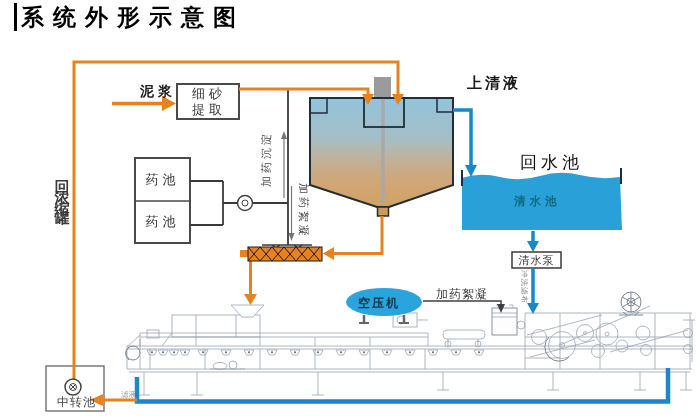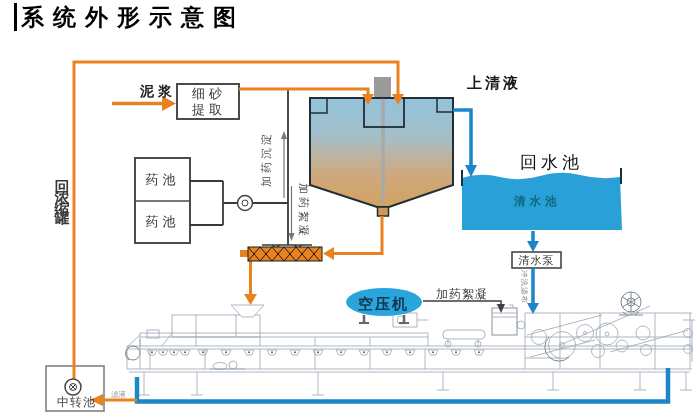--- a/index.html
+++ b/index.html
@@ -14,25 +14,25 @@
   .chem2{left:135px;top:201px;width:55px;height:42px;display:flex;align-items:center;justify-content:center;font-size:13px;color:#333;letter-spacing:4px;}
   .dos1{left:236px;top:151px;width:62px;height:16px;font-size:11px;color:#4a4a4a;letter-spacing:3px;transform:rotate(-90deg);text-align:center;}
   .dos2{left:272px;top:203px;width:62px;height:16px;font-size:11px;color:#4a4a4a;letter-spacing:3px;transform:rotate(90deg);text-align:center;}
   .thickener{left:352px;top:139px;font-size:17px;font-weight:bold;color:#31434f;letter-spacing:7px;}
   .supernatant{left:438px;top:74px;font-size:15px;font-weight:bold;color:#1a1a1a;letter-spacing:3px;margin-left:29px;}
   .pool-t{left:520px;top:151px;font-size:17px;font-weight:normal;color:#111;letter-spacing:4px;}
   .clearpool{left:514px;top:182px;font-size:11.5px;font-weight:bold;color:#0c6a7a;letter-spacing:4px;margin-top:12px;}
   .pump-t{left:512px;top:252px;width:49px;height:16px;display:flex;align-items:center;justify-content:center;font-size:11px;color:#333;letter-spacing:1px;}
   .flush{left:502px;top:282px;width:44px;height:10px;font-size:7.5px;color:#8a8a8a;letter-spacing:1px;transform:rotate(90deg);text-align:center;}
   .mixer-t{left:252px;top:262px;font-size:14px;font-weight:bold;color:#2a2a2a;letter-spacing:6px;}
-  .comp-t{left:358px;top:295px;font-size:15px;font-weight:bold;color:#14364e;letter-spacing:2px;}
+  .comp-t{left:358px;top:295px;font-size:12px;font-weight:bold;color:#14364e;letter-spacing:2px;}
   .air-t{left:436px;top:286px;font-size:12px;color:#3c3c3c;letter-spacing:1px;}
   .return-t{left:52px;top:168px;font-size:15px;font-weight:bold;color:#3a3a3a;writing-mode:vertical-rl;text-orientation:upright;letter-spacing:10px;}
   .transfer-t{left:57px;top:394px;font-size:12px;color:#444;letter-spacing:1px;}
-  .filtrate-t{left:111px;top:390px;font-size:7.5px;color:#999;}
+  .filtrate-t{left:121px;top:390px;font-size:7.5px;color:#999;}
   .o-line{stroke:var(--orange);stroke-width:3;fill:none;}
   .o-fill{fill:var(--orange);}
   .k-line{stroke:#3a3a3a;stroke-width:1.8;fill:none;}
   .b-line{stroke:var(--pipe);stroke-width:3.5;fill:none;}
   .b-fill{fill:var(--pipe);}
   .p{stroke:var(--press);stroke-width:0.8;fill:none;}
   .pf{stroke:var(--press);stroke-width:0.8;fill:#fff;}
   .pd{stroke:#7d8795;stroke-width:1;fill:none;}
   .thin{stroke:#777;stroke-width:1.2;fill:none;}
   .thinf{fill:#777;}

